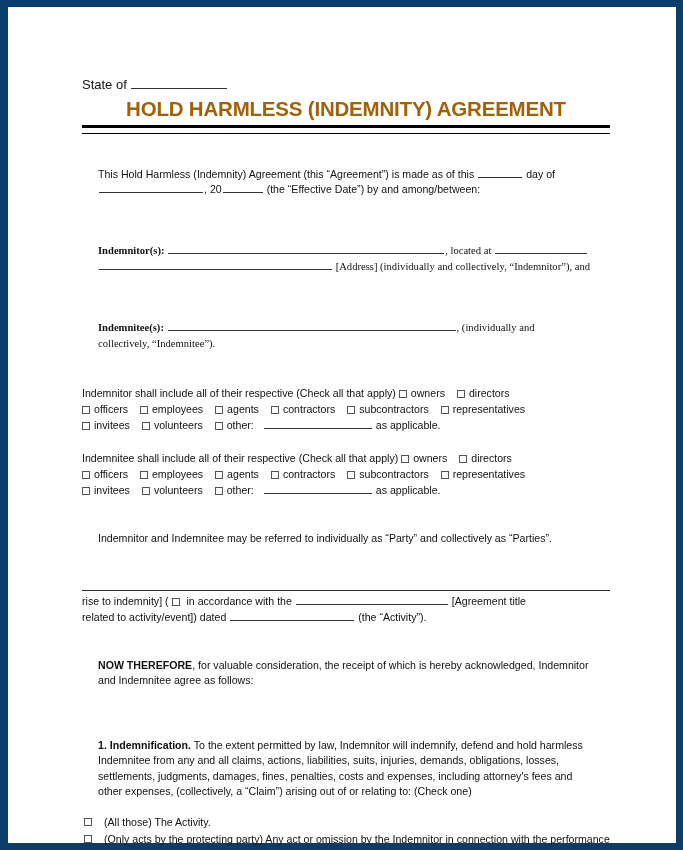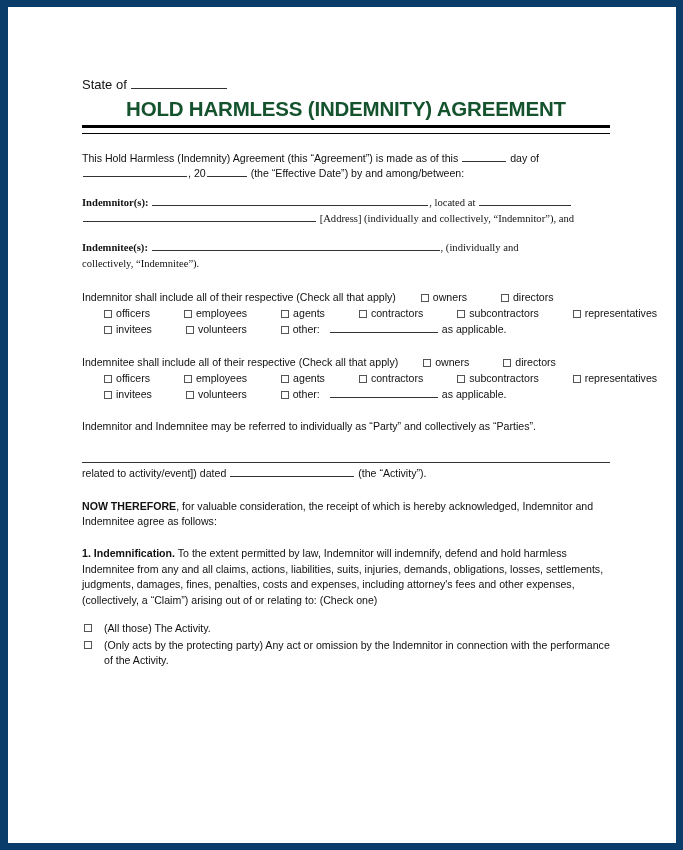--- a/index.html
+++ b/index.html
@@ -55,34 +55,34 @@
     white-space: nowrap;
   }
 
   .doc-title {
     font-size: 20.5px;
     font-weight: bold;
     letter-spacing: -0.2px;
     text-align: center;
     margin: 3px 0 0 0;
     line-height: 24px;
-    color: #14532d;
+    color: #a16207;
     white-space: nowrap;
   }
 
   .title-rule {
     margin: 4px 0 0 0;
     height: 5px;
     border-top: 3px solid #000000;
     border-bottom: 1px solid #000000;
     background: #ffffff;
   }
 
   p.para {
-    margin: 0;
+    margin: 16px;
     padding: 0;
   }
 
   .gap-lg { height: 17px; }
   .gap-md { height: 13px; }
 
   .b { font-weight: bold; }
 
   
   .blank {
@@ -108,21 +108,21 @@
     background: #ffffff;
     vertical-align: -1px;
     margin: 0 4px 0 0;
     box-sizing: border-box;
   }
 
   .cb-row {
     white-space: nowrap;
     line-height: 16px;
   }
-  .cb-item { margin-right: 9px; white-space: nowrap; margin-left: 22px; }
+  .cb-item { margin-right: 9px; white-space: nowrap; }
 
   .party-block { line-height: 16px; font-family: Liberation Serif, serif; }
 
   .choice-list { margin-top: 13px; }
   .choice {
     position: relative;
     padding-left: 22px;
     line-height: 15.6px;
     margin-bottom: 1px;
   }
@@ -230,20 +230,27 @@
 
     <p class="para">Indemnitor and Indemnitee may be referred to individually as “Party” and collectively as “Parties”.</p>
 
     <div class="gap-lg"></div>
 
     <div>
       <div style="height:15px">
         <span class="blank-full"></span>
       </div>
       <div style="white-space:nowrap">
+        <span>rise to indemnity] (</span>
+        <span class="cbox"></span>
+        <span>in accordance with the</span>
+        <span class="blank" style="width:152px"></span>
+        <span>[Agreement title</span>
+      </div>
+      <div style="white-space:nowrap">
         <span>related to activity/event]) dated</span>
         <span class="blank" style="width:124px"></span>
         <span>(the “Activity”).</span>
       </div>
     </div>
 
     <div class="gap-lg"></div>
 
     <p class="para"><span class="b">NOW THEREFORE</span><span>, for valuable consideration, the receipt of which is hereby acknowledged, Indemnitor and Indemnitee agree as follows:</span></p>
 

